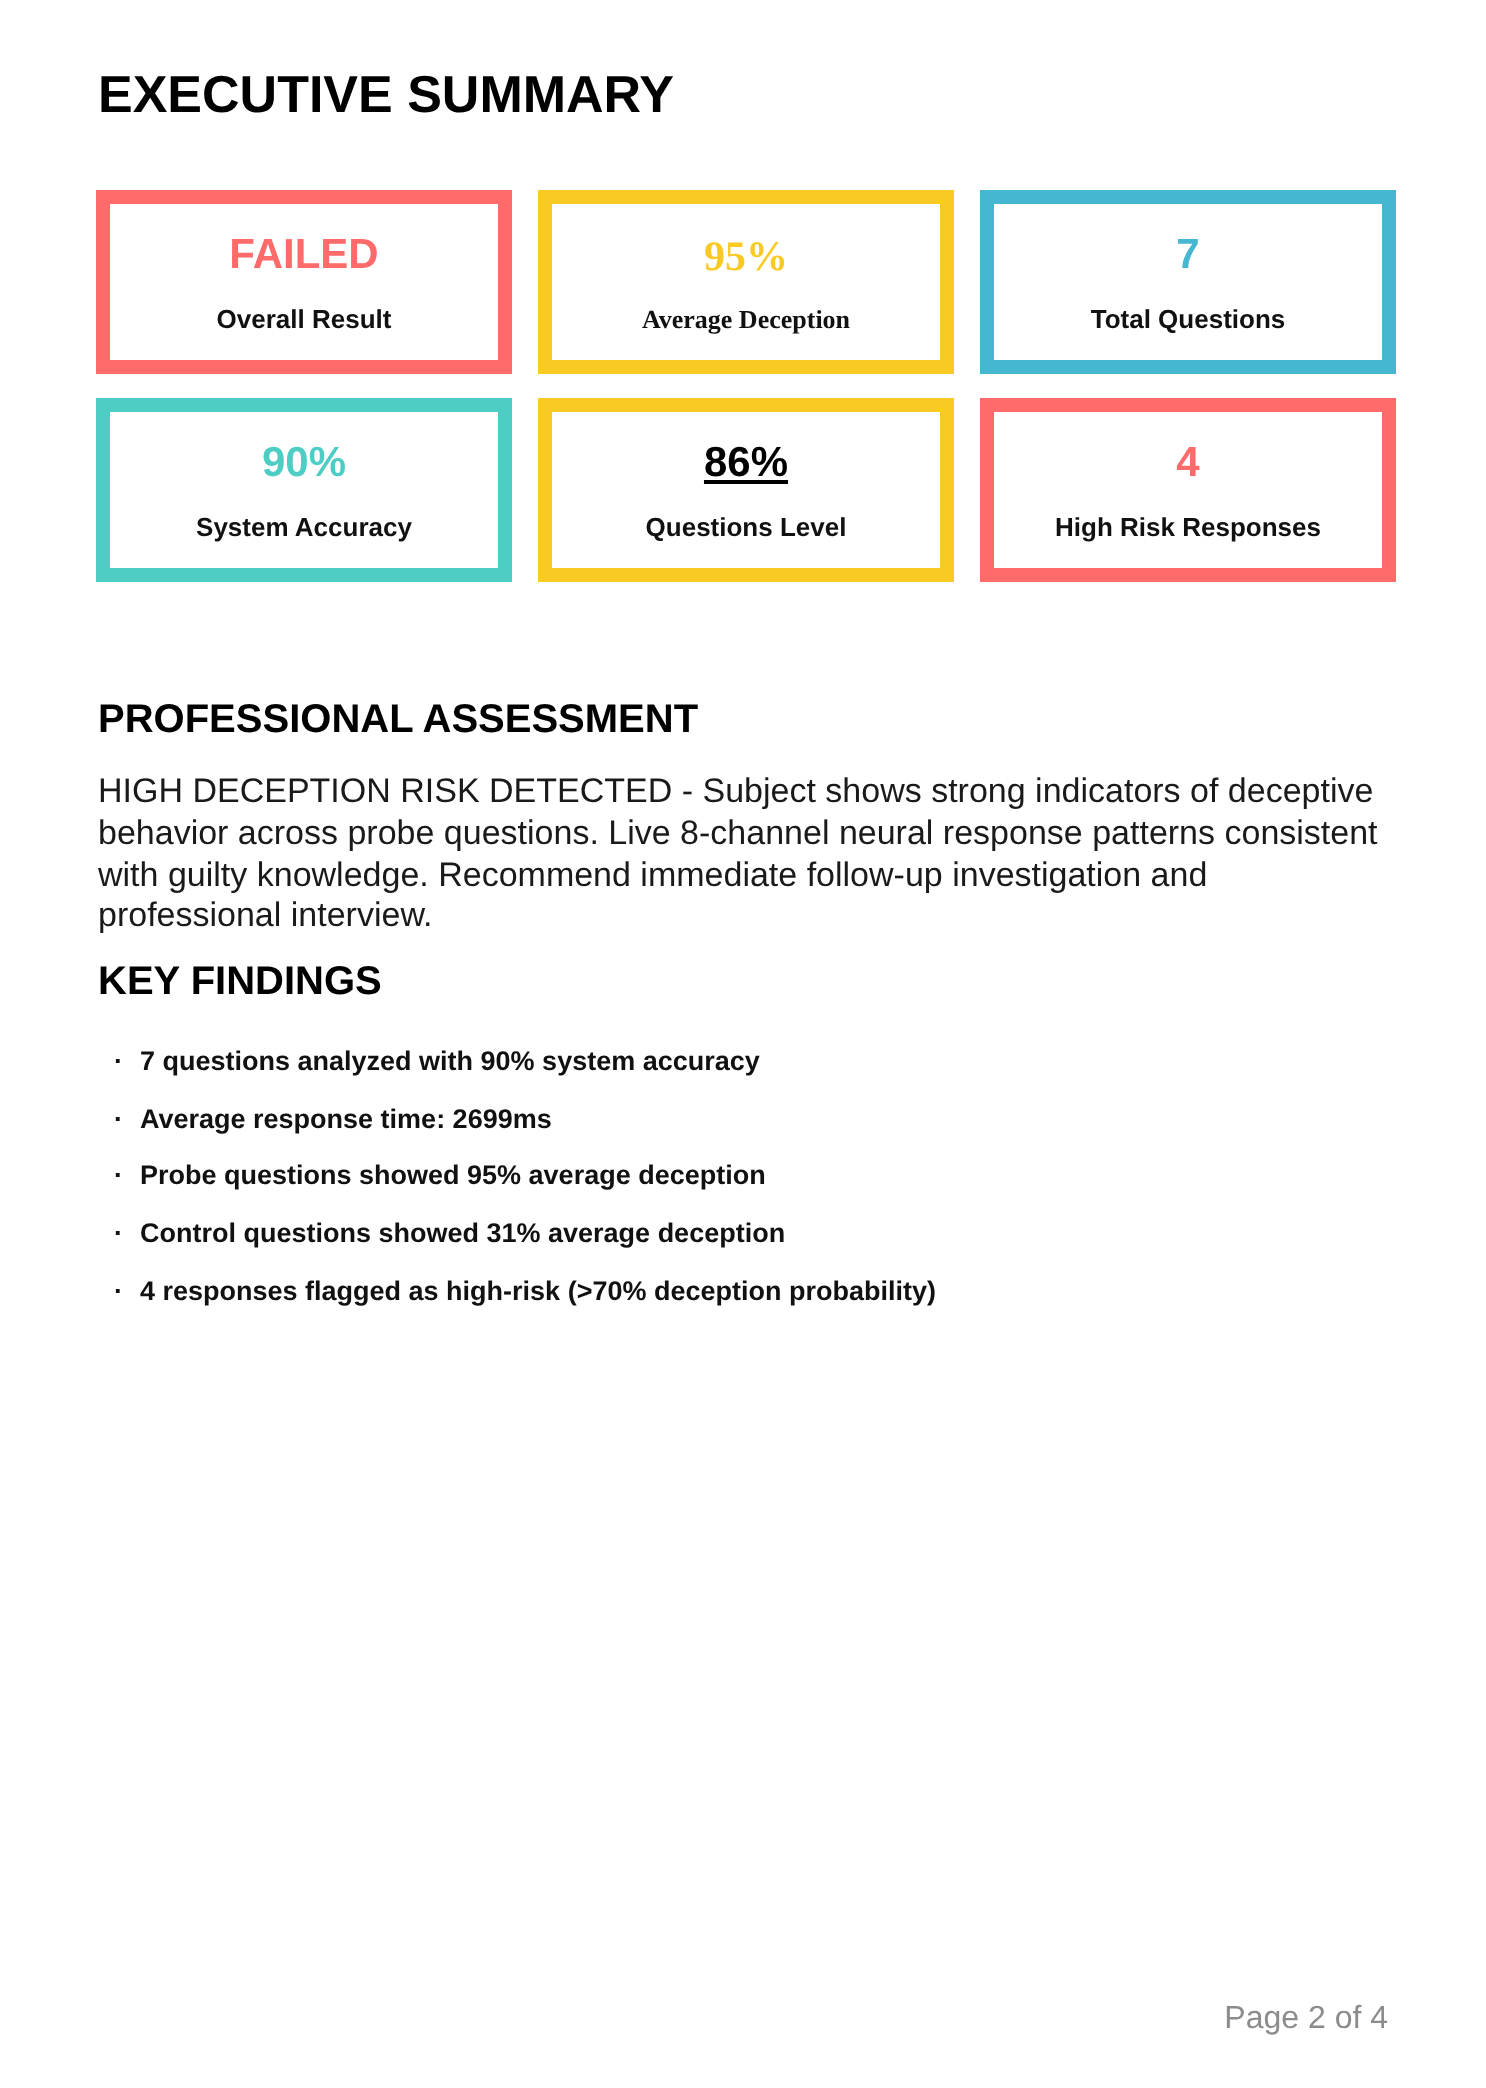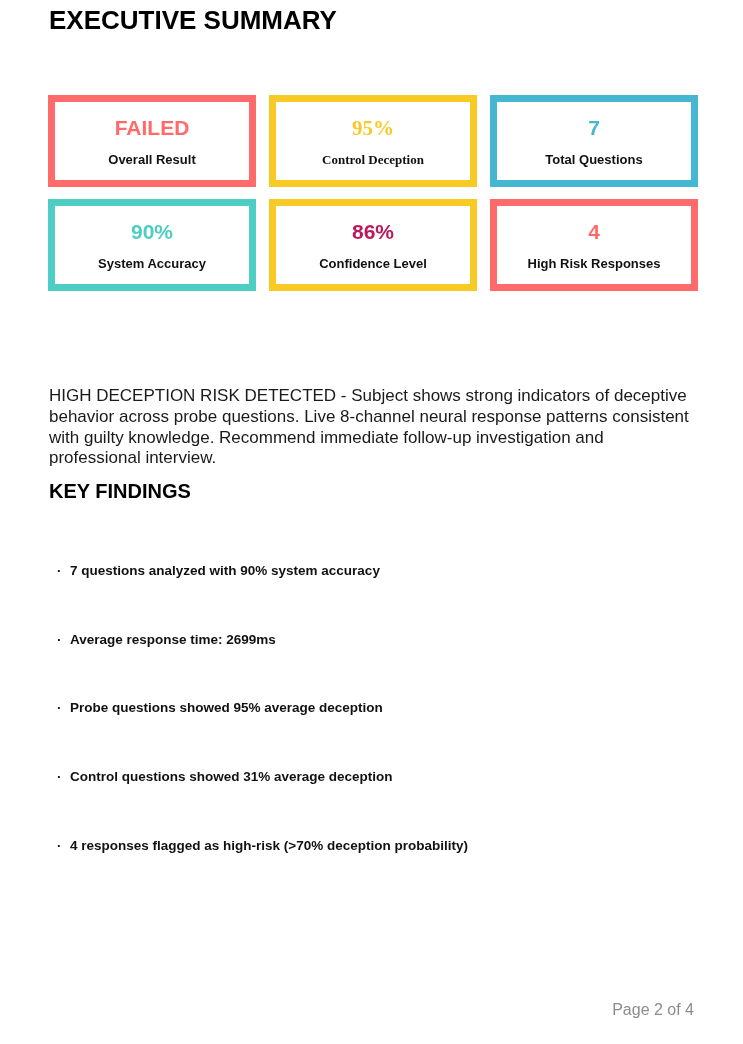--- a/index.html
+++ b/index.html
@@ -8,21 +8,21 @@
     width: 743px;
     height: 1044px;
     background: #ffffff;
     font-family: "Liberation Sans", sans-serif;
     color: #000;
     overflow: hidden;
   }
   .page-title {
     position: absolute;
     left: 49px;
-    top: 4px;
+    top: 31px;
     margin: 0;
     font-size: 26px;
     line-height: 32px;
     font-weight: bold;
     color: #000;
   }
   .cards {
     position: absolute;
     left: 48px;
     top: 95px;
@@ -84,21 +84,20 @@
     padding: 0;
     list-style: none;
   }
   .findings li {
     position: relative;
     padding-left: 13px;
     font-size: 13.5px;
     line-height: 28.7px;
     font-weight: bold;
     color: #111;
-    margin-top: 40px;
   }
   .findings li::before {
     content: "\00B7";
     position: absolute;
     left: 0;
     top: 0;
   }
   .page-footer {
     position: absolute;
     right: 49px;
@@ -117,45 +116,46 @@
 
   <div class="cards">
 
     <div class="card" style="border-color: rgb(255, 107, 107);">
       <div class="value" style="color: rgb(255, 107, 107);">FAILED</div>
       <div class="label">Overall Result</div>
     </div>
 
     <div class="card" style="border-color: rgb(249, 202, 36); font-family: Liberation Serif, serif;">
       <div class="value" style="color: rgb(249, 202, 36);">95%</div>
-      <div class="label">Control Deception</div>
+      <div class="label">Average Deception</div>
     </div>
 
     <div class="card" style="border-color: rgb(69, 183, 209);">
       <div class="value" style="color: rgb(69, 183, 209);">7</div>
       <div class="label">Total Questions</div>
     </div>
 
     <div class="card" style="border-color: rgb(78, 205, 196);">
       <div class="value" style="color: rgb(78, 205, 196);">90%</div>
       <div class="label">System Accuracy</div>
     </div>
 
     <div class="card" style="border-color: rgb(249, 202, 36);">
-      <div class="value" style="color: #be185d;">86%</div>
-      <div class="label">Confidence Level</div>
+      <div class="value" style="color: #000000; text-decoration: underline;">86%</div>
+      <div class="label">Questions Level</div>
     </div>
 
     <div class="card" style="border-color: rgb(255, 107, 107);">
       <div class="value" style="color: rgb(255, 107, 107);">4</div>
       <div class="label">High Risk Responses</div>
     </div>
 
   </div>
 
+  <h2 class="section-heading heading-assessment">PROFESSIONAL ASSESSMENT</h2>
   <p class="assessment-body">HIGH DECEPTION RISK DETECTED - Subject shows strong indicators of deceptive behavior across probe questions. Live 8-channel neural response patterns consistent with guilty knowledge. Recommend immediate follow-up investigation and professional interview.</p>
 
   <h2 class="section-heading heading-findings">KEY FINDINGS</h2>
   <ul class="findings">
     <li>7 questions analyzed with 90% system accuracy</li>
     <li>Average response time: 2699ms</li>
     <li>Probe questions showed 95% average deception</li>
     <li>Control questions showed 31% average deception</li>
     <li>4 responses flagged as high-risk (&gt;70% deception probability)</li>
   </ul>

